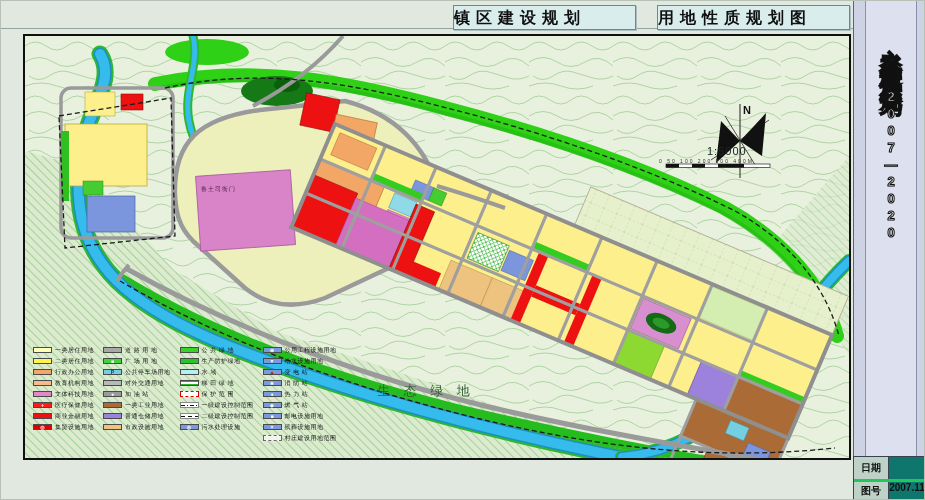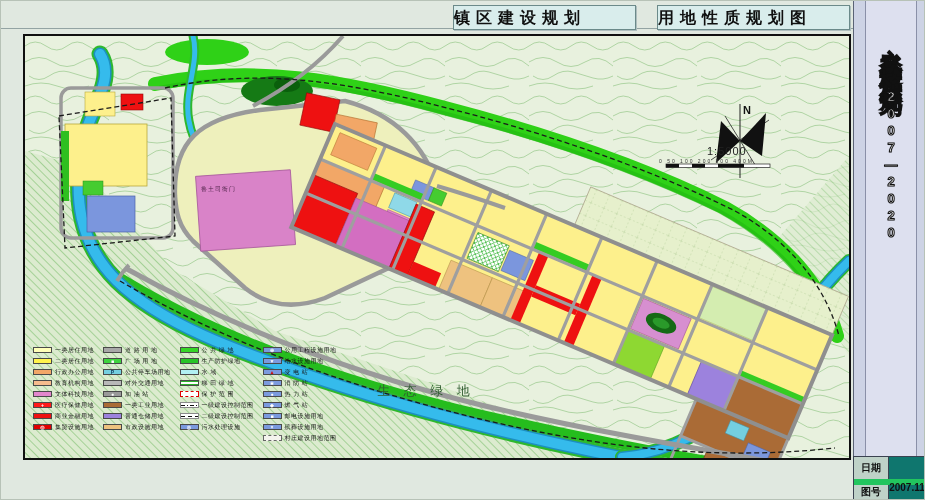--- a/index.html
+++ b/index.html
@@ -30,21 +30,21 @@
   .sw-dashed-black{background:#fff;border:1px solid #8a8a8a;background-image:repeating-linear-gradient(90deg,#111 0 4px,#fff 4px 7px);background-size:100% 1px;background-repeat:no-repeat;background-position:center;}
   .sw-dashed-gray{background:#f4f4ee;border:1px dashed #666;}
   
   .sidebar{position:absolute;left:852px;top:0;width:73px;height:455px;background:#cdd3e5;border-left:1px solid #5a6275;box-sizing:border-box;}
   .sidebar-panel{position:absolute;left:11px;top:0;width:52px;height:455px;background:#dde0ef;border-left:1px solid #8a90a8;border-right:1px solid #8a90a8;box-sizing:border-box;display:flex;flex-direction:column;align-items:center;}
   .v-title{margin-top:30px;writing-mode:vertical-rl;text-orientation:upright;font-size:22px;font-weight:bold;letter-spacing:5px;color:#fff;-webkit-text-stroke:1.3px #111;text-shadow:0 0 1px #111;}
   .v-period{margin-top:8px;writing-mode:vertical-rl;text-orientation:upright;font-size:13px;font-weight:bold;letter-spacing:2px;color:#fff;-webkit-text-stroke:1px #111;text-shadow:0 0 1px #111;}
   
   .stamp{position:absolute;left:852px;top:455px;width:73px;height:45px;border:1px solid #3a4250;box-sizing:border-box;background:#0f766e;}
   .stamp-row{display:flex;height:50%;box-sizing:border-box;}
-  .stamp-row + .stamp-row{border-top:6px solid #22c55e;flex-direction:column;}
+  .stamp-row + .stamp-row{border-top:3px solid #22c55e;}
   .stamp-label{width:34px;background:#bfd2c8;border-right:1px solid #3a4250;font-size:10px;font-weight:bold;display:flex;align-items:center;justify-content:center;color:#101010;}
   .stamp-value{flex:1;font-size:10px;font-weight:bold;display:flex;align-items:center;justify-content:center;color:#101010;margin-top:30px;}
   
   .attribution{position:absolute;left:64px;top:476px;width:390px;height:21px;background:#d4e8e4;border:1px solid #67808a;font-size:13px;font-weight:bold;letter-spacing:2px;line-height:21px;text-align:center;color:#101010;box-shadow:1px 1px 0 #aebebe;}
 </style>
 </head>
 <body>
 
 <div class="screen">
 

